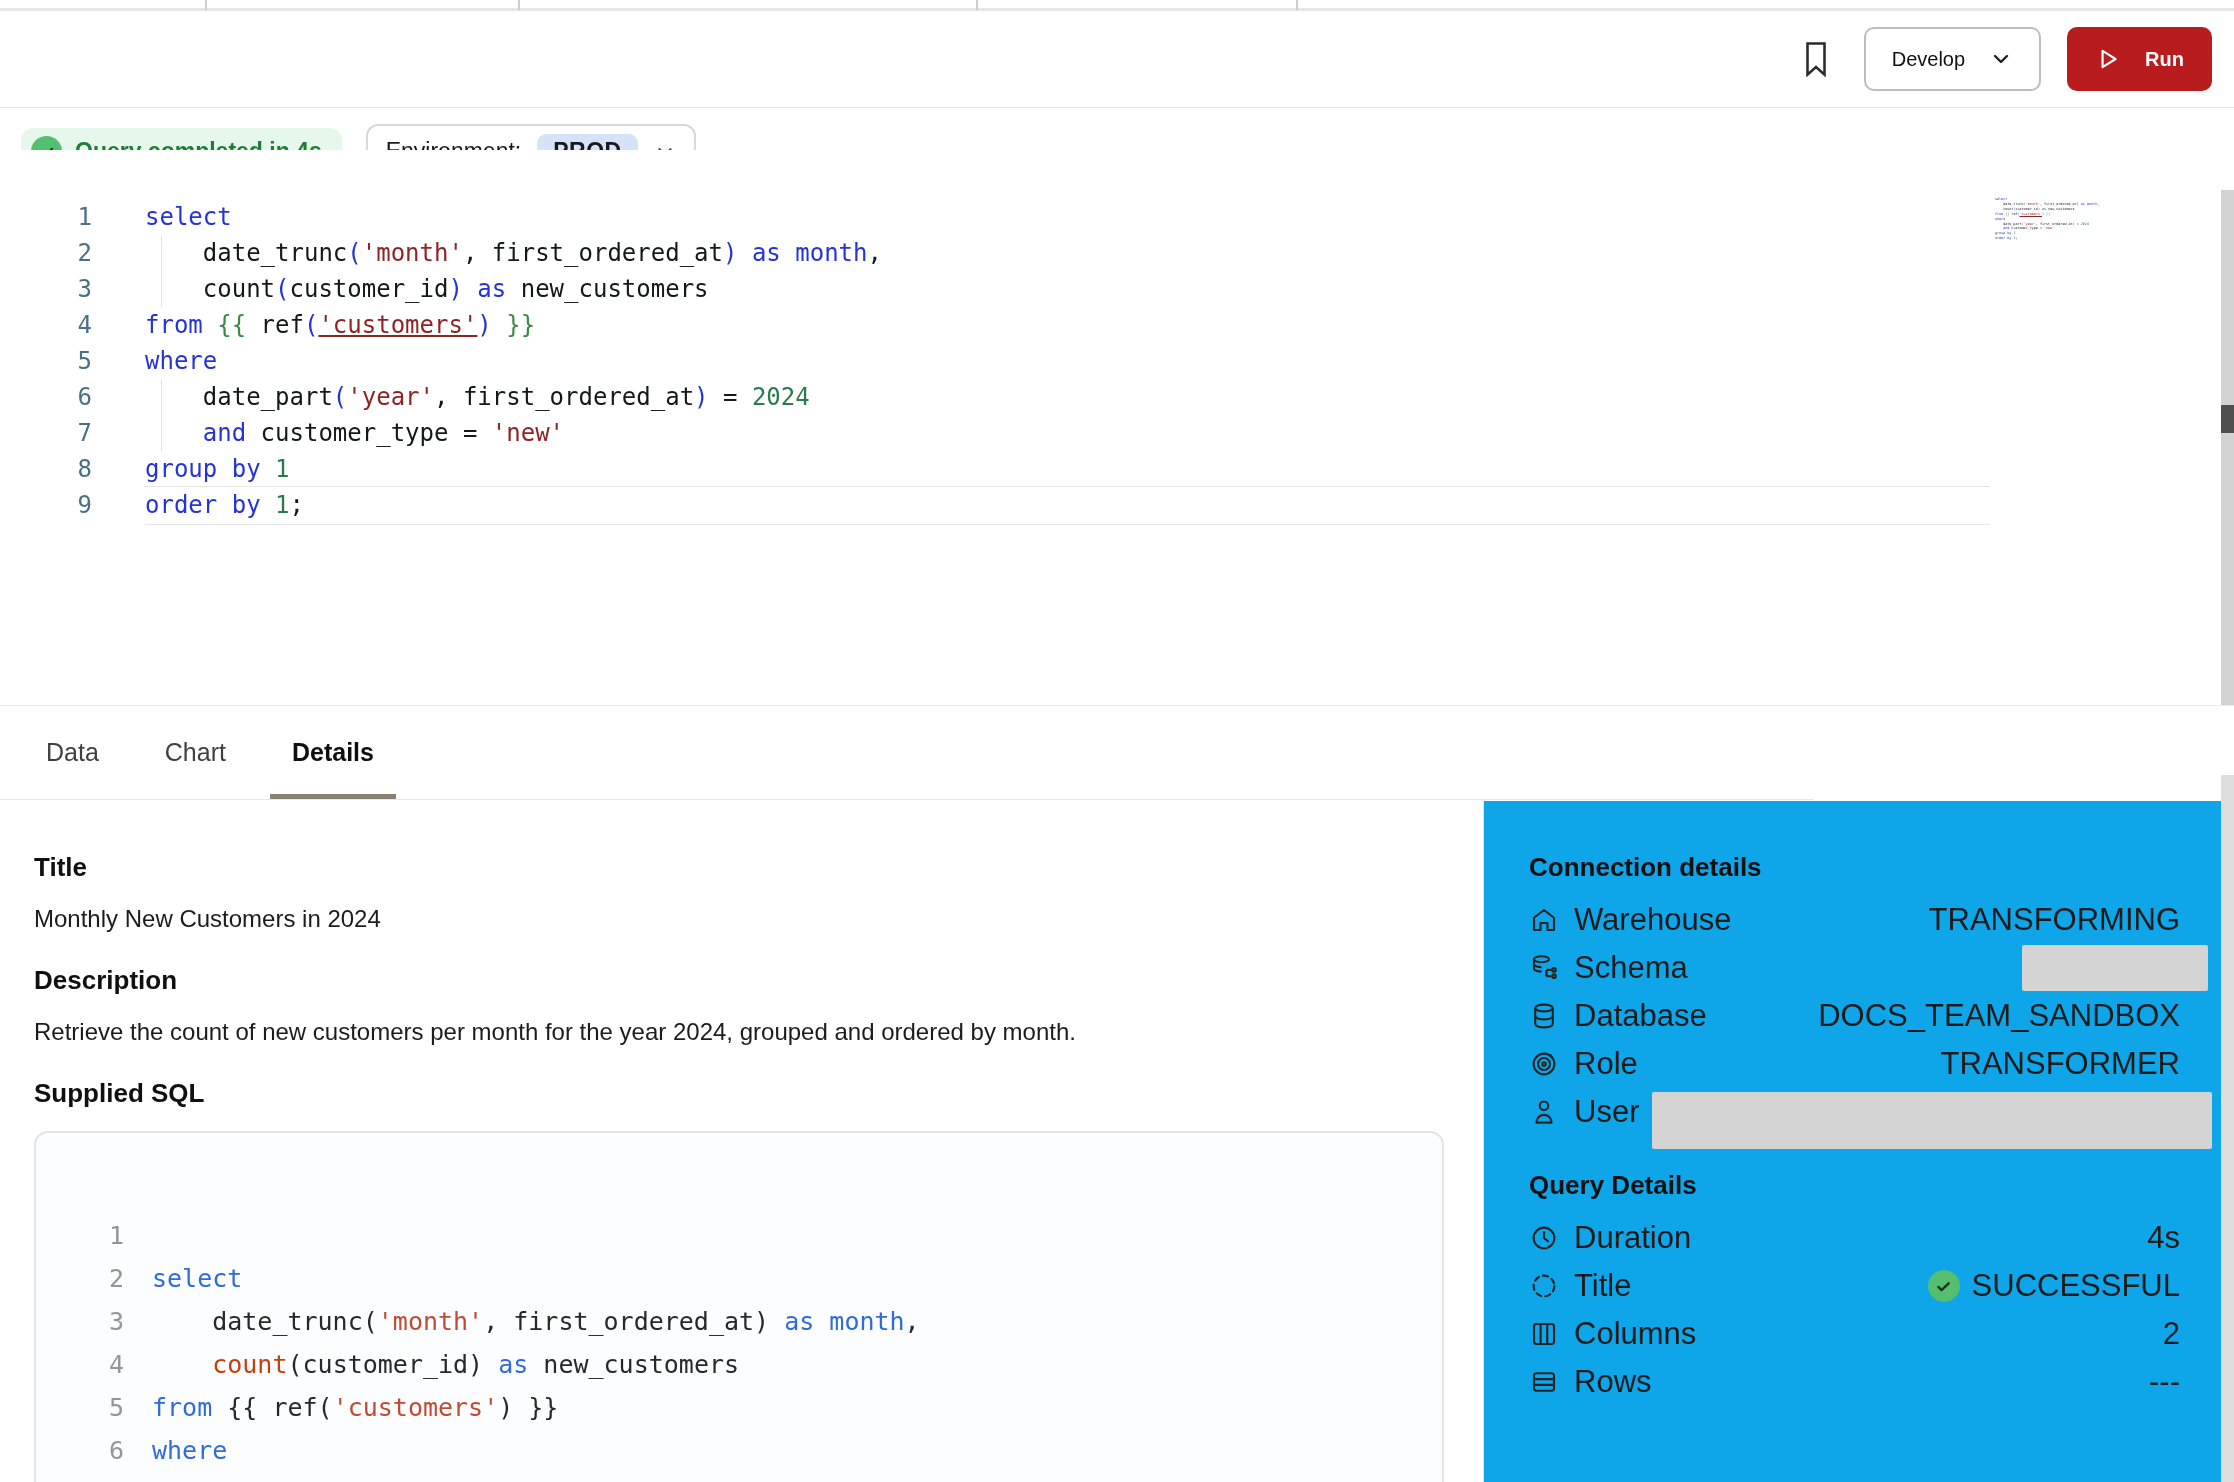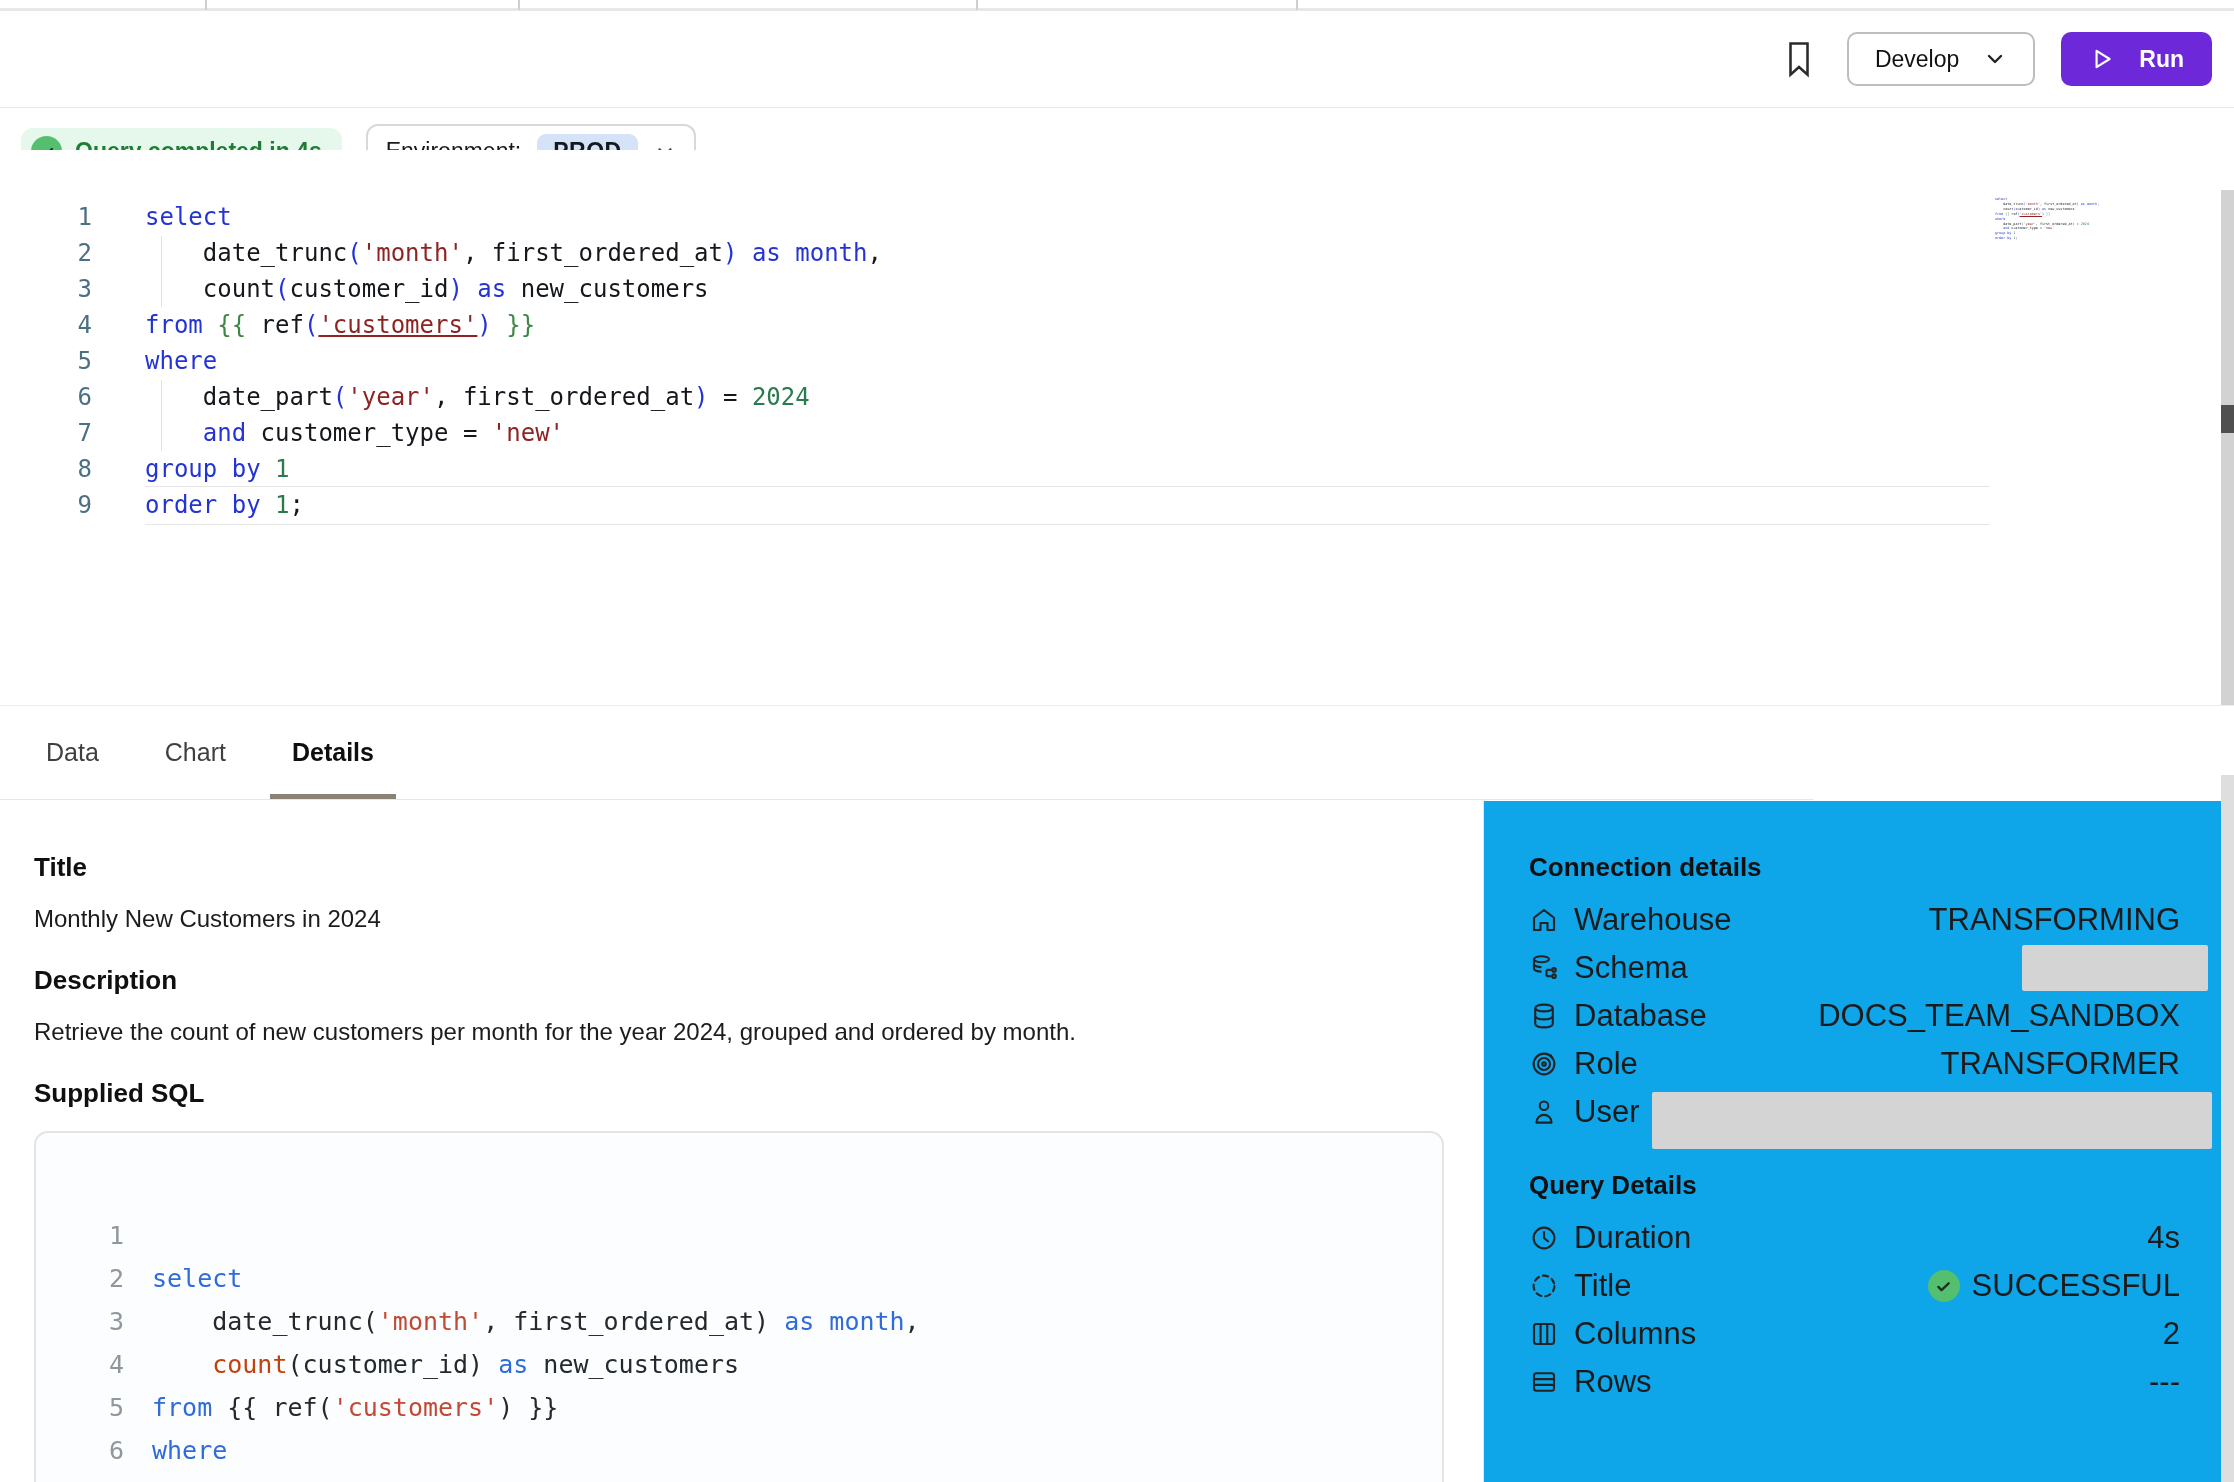--- a/index.html
+++ b/index.html
@@ -9,24 +9,24 @@
   
   .top-strip{position:absolute;left:0;top:0;width:2234px;height:8px;background:#ffffff;
              border-bottom:3px solid #e7e7e7;}
   .top-strip .sep{position:absolute;top:0;width:2px;height:10px;background:#cfcfcf;}
 
   
   .header{position:absolute;left:0;top:11px;width:2234px;height:97px;background:#fff;
           border-bottom:1px solid #e7e7e7;display:flex;align-items:center;justify-content:flex-end;
           gap:26px;box-sizing:border-box;padding-right:22px;}
   .icon-btn{width:44px;height:44px;display:flex;align-items:center;justify-content:center;cursor:pointer;}
-  .btn{display:flex;align-items:center;justify-content:center;gap:24px;height:54px;border-radius:10px;
-       font-size:23px;box-sizing:border-box;cursor:pointer;}
+  .btn{display:flex;align-items:center;justify-content:center;gap:24px;height:64px;border-radius:10px;
+       font-size:20px;box-sizing:border-box;cursor:pointer;}
   .btn-develop{background:#fff;border:2px solid #bdbdbd;padding:0 26px;color:#111;}
-  .btn-run{background:#6d28d9;color:#fff;padding:0 28px;font-weight:600;}
+  .btn-run{background:#b91c1c;color:#fff;padding:0 28px;font-weight:600;}
 
   
   .status-row{position:absolute;left:21px;top:124px;display:flex;align-items:center;gap:24px;}
   .badge{display:flex;align-items:center;gap:13px;background:#e6f8eb;border-radius:12px;
          padding:8px 20px 8px 10px;font-size:23px;font-weight:600;color:#1d7d35;}
   .env-select{display:flex;align-items:center;gap:16px;background:#fff;border:2px solid #d8d8d8;
               border-radius:12px;padding:8px 18px;font-size:23px;color:#16181d;cursor:pointer;}
   .env-pill{background:#d5e3f8;border-radius:9px;padding:4px 16px;font-weight:600;letter-spacing:.5px;}
   .ok-circle{width:31px;height:31px;border-radius:50%;background:#54c06f;display:flex;
              align-items:center;justify-content:center;flex:0 0 auto;}

